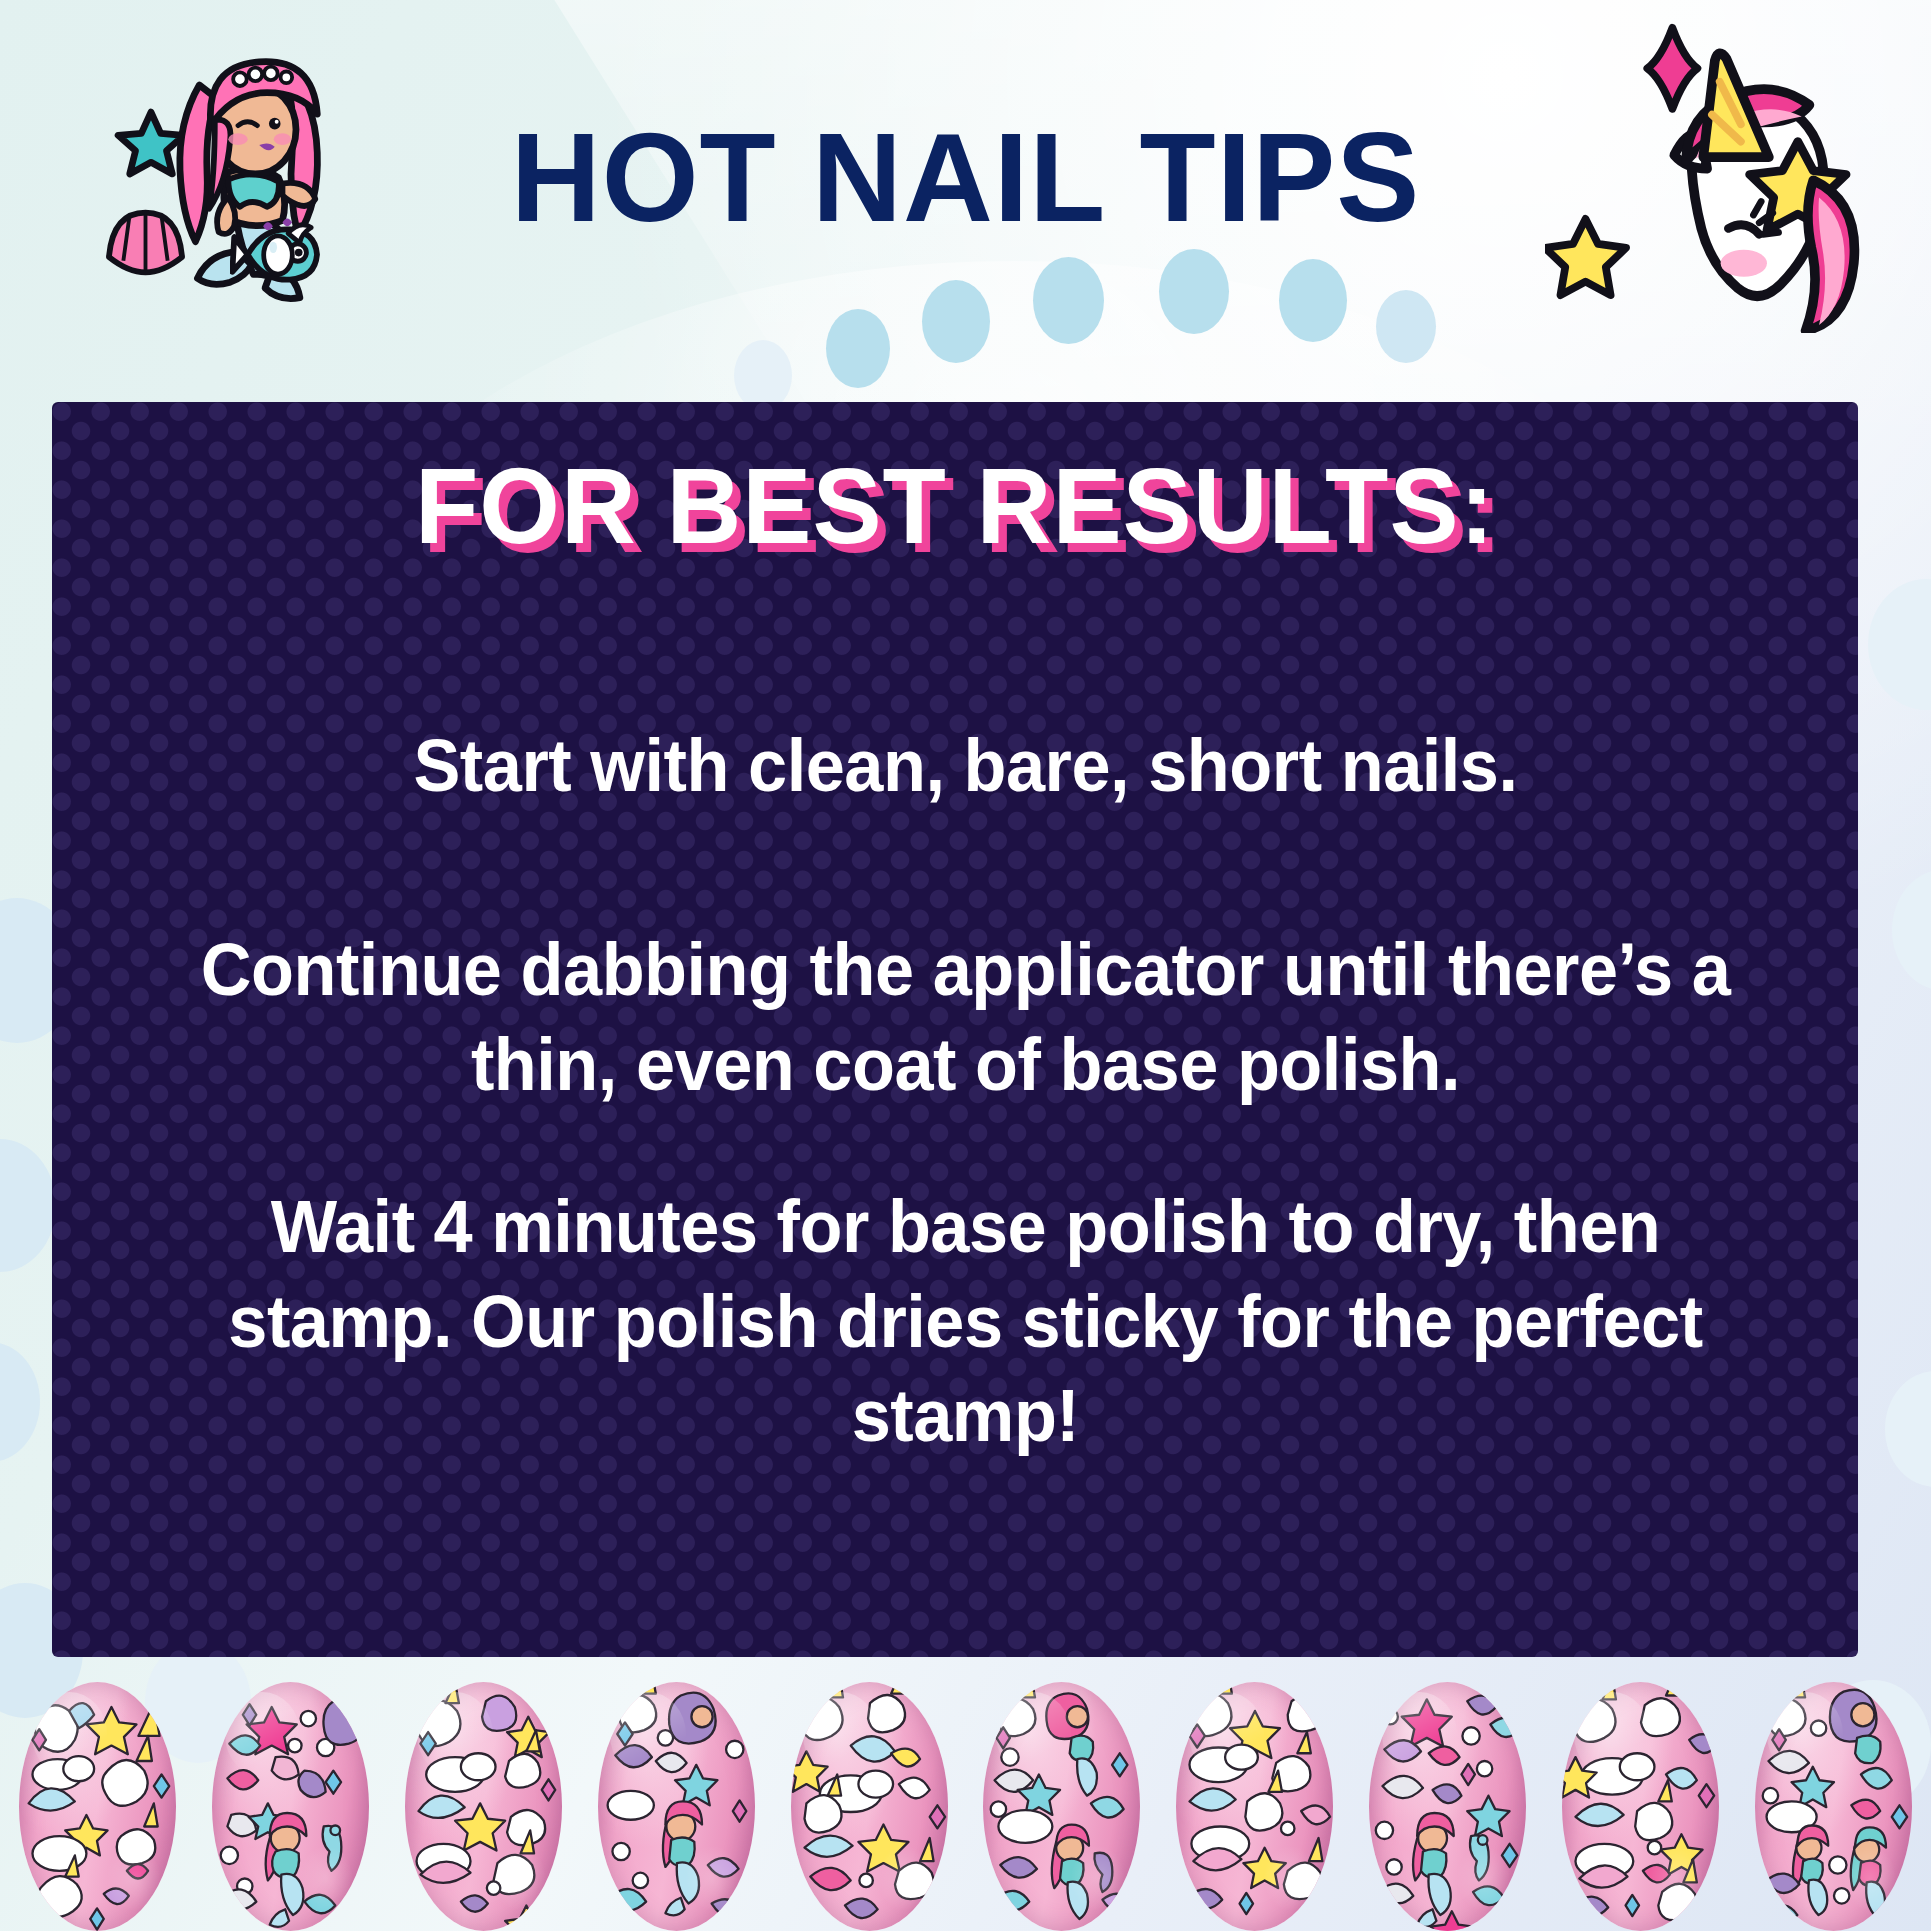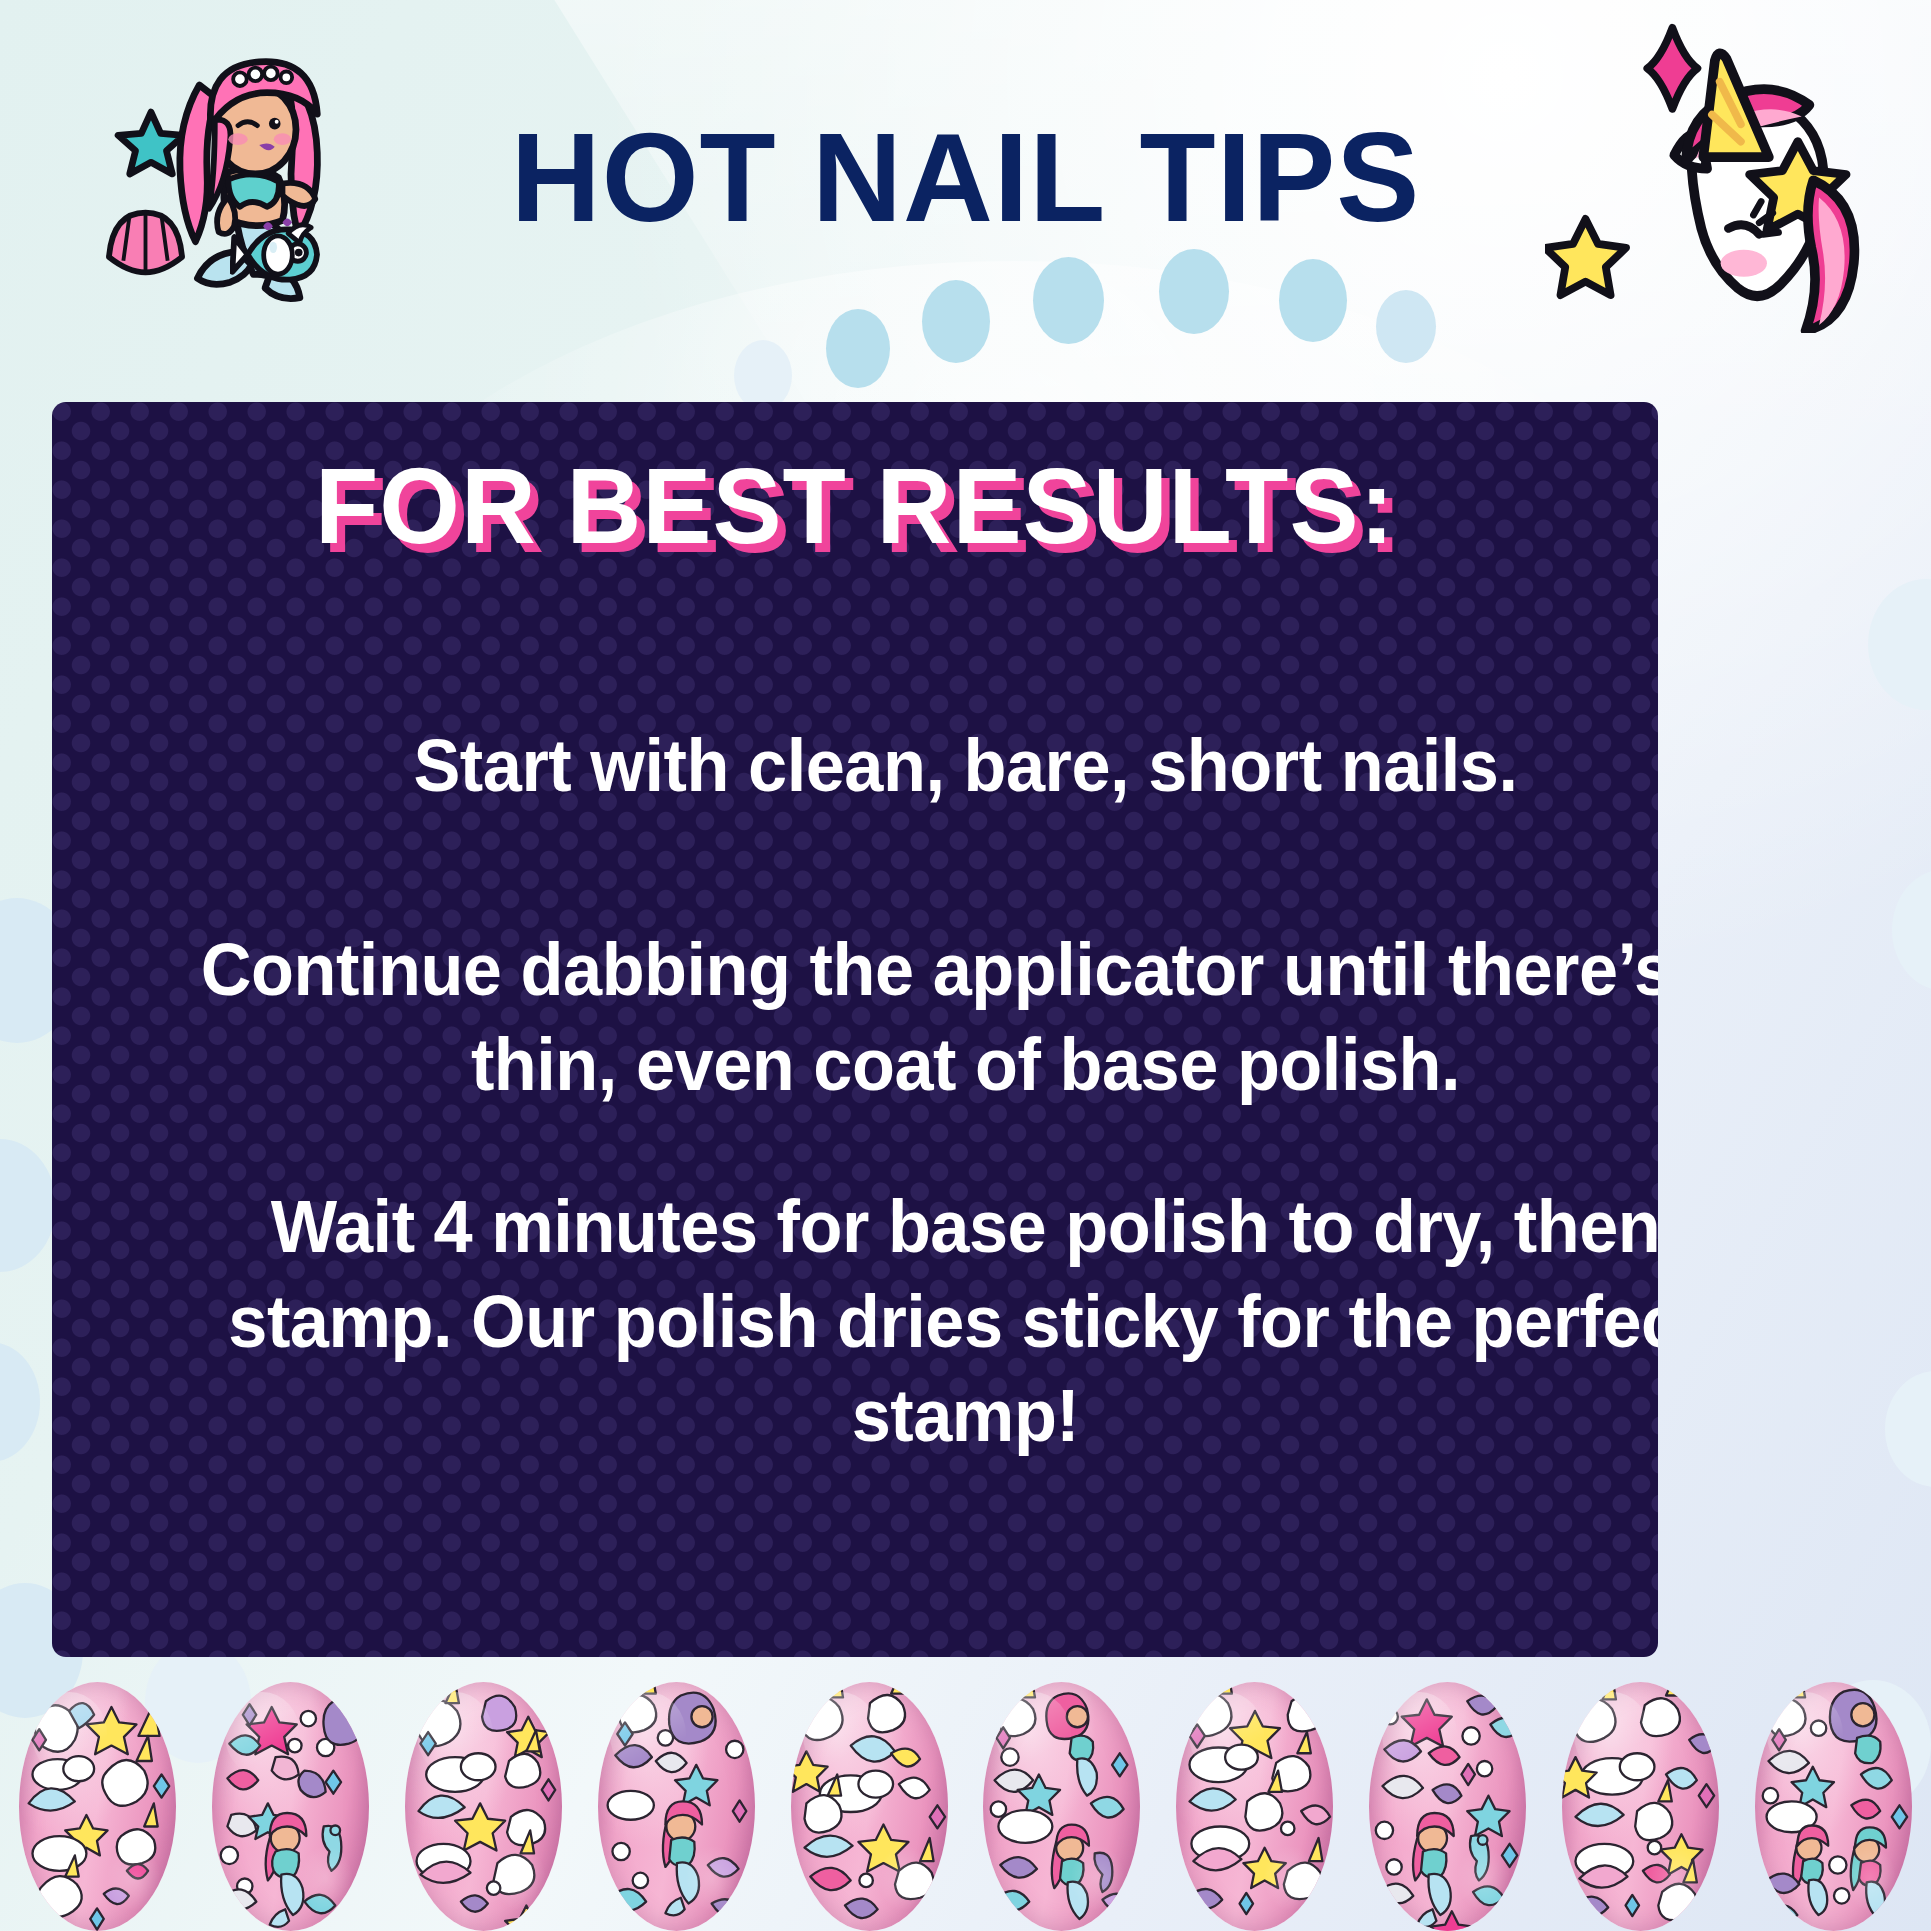--- a/index.html
+++ b/index.html
@@ -68,23 +68,23 @@
   }
 
   
   .sticker { position: absolute; }
 
   
   .card {
     position: absolute;
     left: 52px;
     top: 402px;
-    width: 1606px;
+    width: 1806px;
     height: 1255px;
-    border-radius: 14px;
+    border-radius: 6px;
     background-color: #1d1144;
     background-image:
       radial-gradient(circle at 9.7px 9.7px, #2d2059 8.7px, rgba(45,32,89,0) 9.7px),
       radial-gradient(circle at 29px 29px, #2d2059 8.7px, rgba(45,32,89,0) 9.7px);
     background-size: 39px 39px, 39px 39px;
     overflow: hidden;
   }
   .card-inner {
     position: relative;
     width: 100%;

